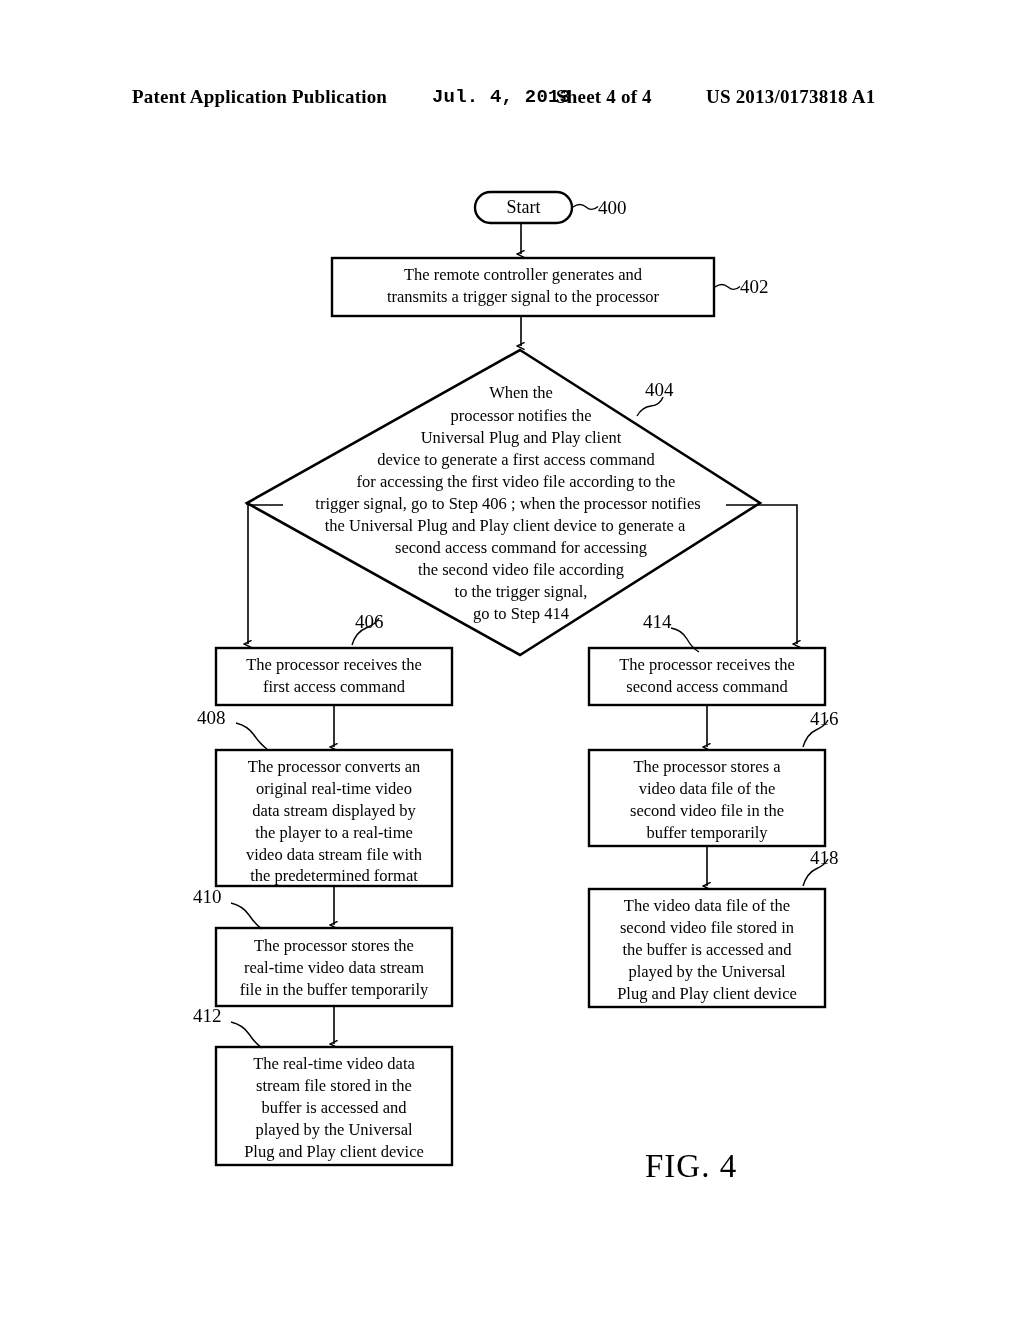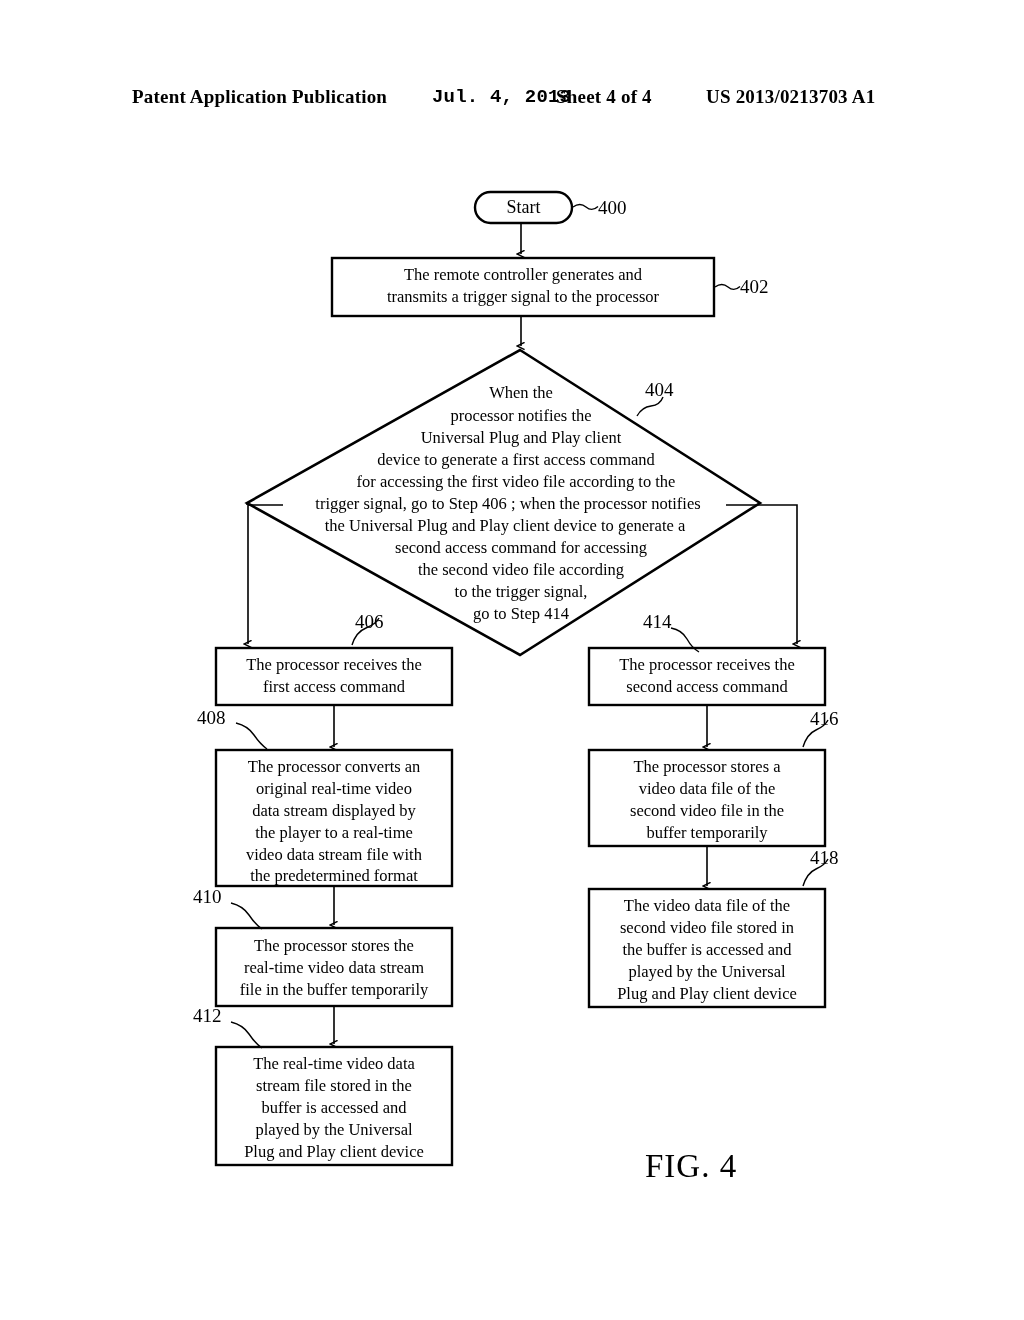--- a/index.html
+++ b/index.html
@@ -102,21 +102,21 @@
     fill: none;
   }
 </style>
 </head>
 <body>
 
 <div id="page-header">
   <span class="hdr-left">Patent Application Publication</span>
   <span class="hdr-date">Jul. 4, 2013</span>
   <span class="hdr-sheet">Sheet 4 of 4</span>
-  <span class="hdr-pubno">US 2013/0213703 A1</span>
+  <span class="hdr-pubno">US 2013/0173818 A1</span>
 </div>
 
 <div id="figure-canvas">
   <svg viewBox="0 0 1024 1320" xmlns="http://www.w3.org/2000/svg">
     <defs>
       <marker id="arrowhead" markerWidth="9" markerHeight="9" refX="4.2" refY="4.2" orient="auto" markerUnits="userSpaceOnUse">
         <path d="M0.6,0.6 L4.2,8.2 L7.8,0.6" fill="none" stroke="#000" stroke-width="1.5"></path>
       </marker>
     </defs>
 

